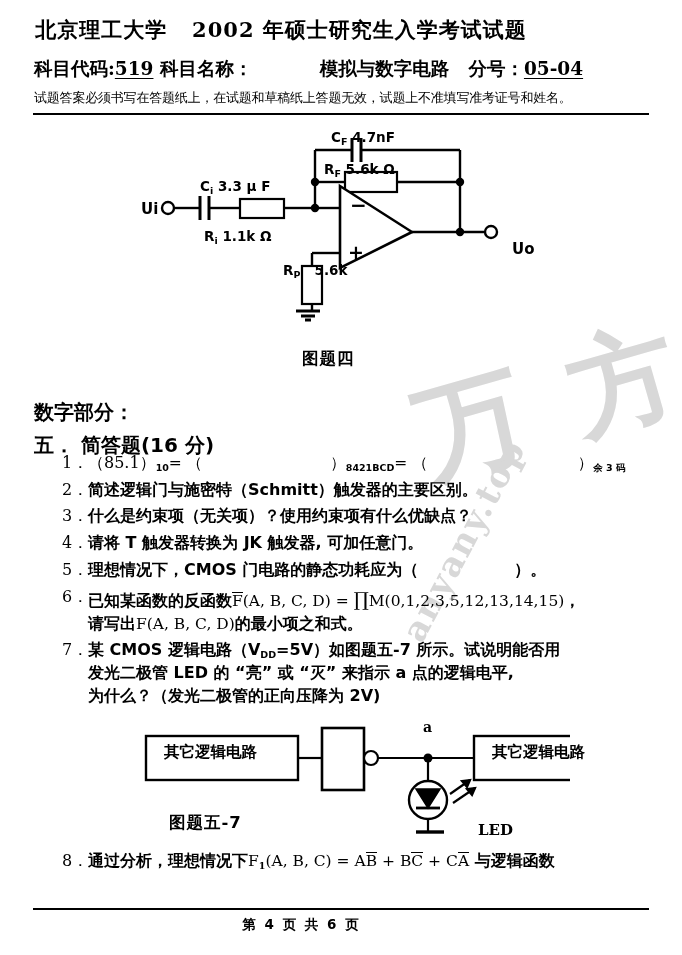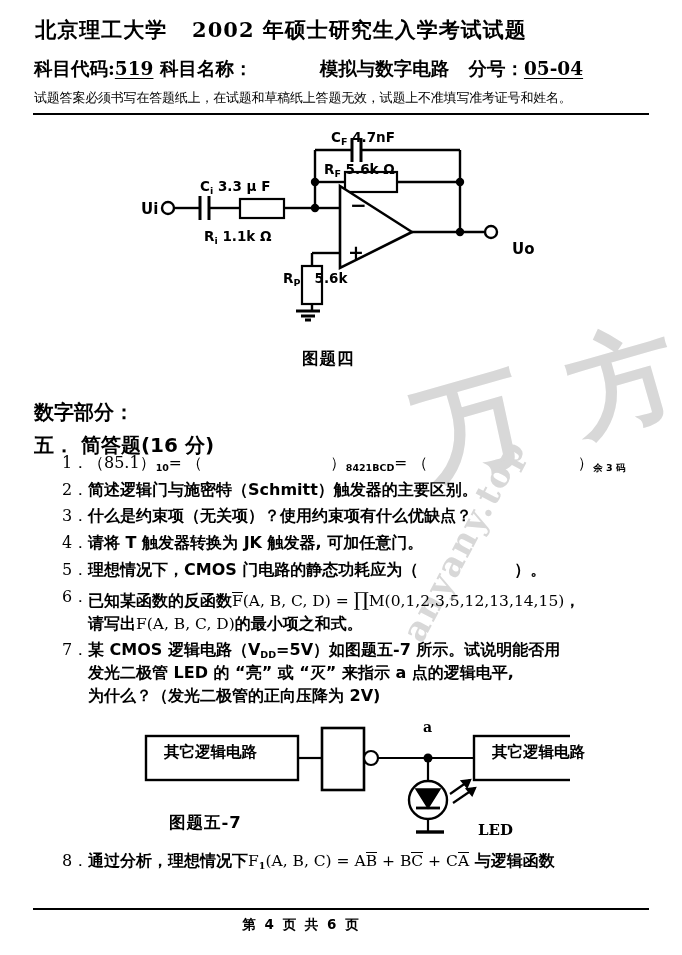--- a/index.html
+++ b/index.html
@@ -298,21 +298,21 @@
     <span>4.7nF</span>
   </div>
   <div class="lbl" style="left:324px; top:161px;">
     <span>R</span><sub class="small">F</sub>
     <span>5.6k Ω</span>
   </div>
   <div class="lbl" style="left:204px; top:228px;">
     <span>R</span><sub class="small">i</sub>
     <span>1.1k Ω</span>
   </div>
-  <div class="lbl" style="left:283px; top:270px;">
+  <div class="lbl" style="left:283px; top:262px;">
     <span>R</span><sub class="small">P</sub>
     <span>&nbsp;&nbsp;</span><span>5.6k</span>
   </div>
 
   <div class="fig-caption" style="left:302px; top:348px;">图题四</div>
 
   <div class="section-label" style="left:34px; top:399px;">数字部分：</div>
   <div class="section-label" style="left:34px; top:432px;">五． 简答题(16 分)</div>
 
   <div class="q-list">

